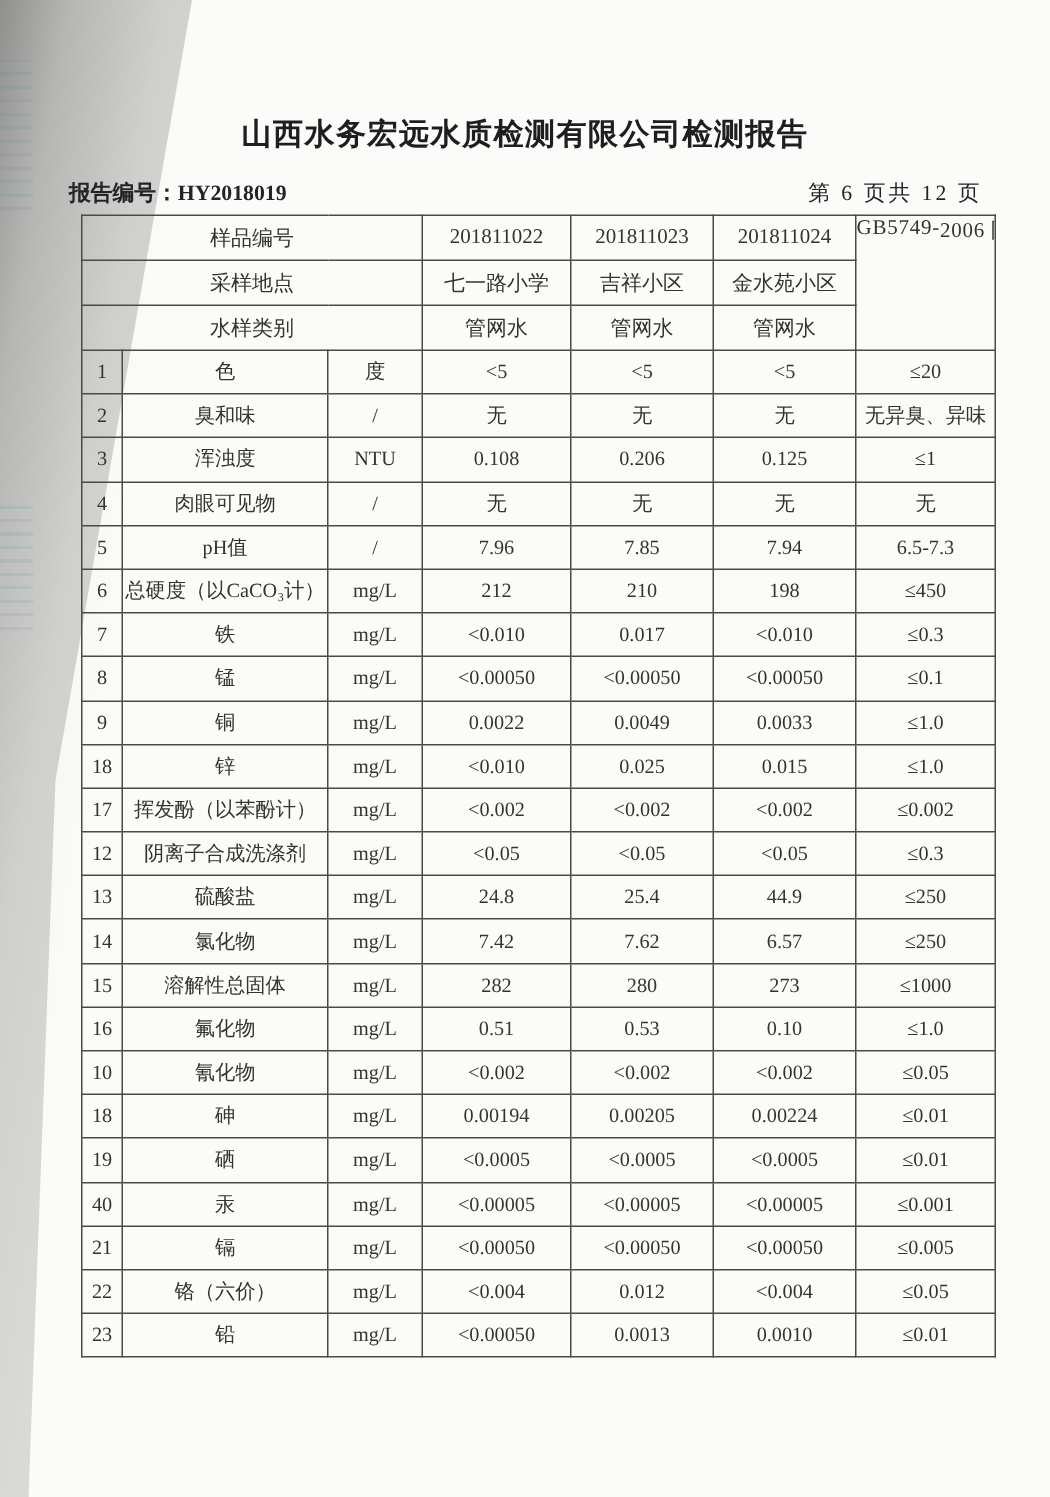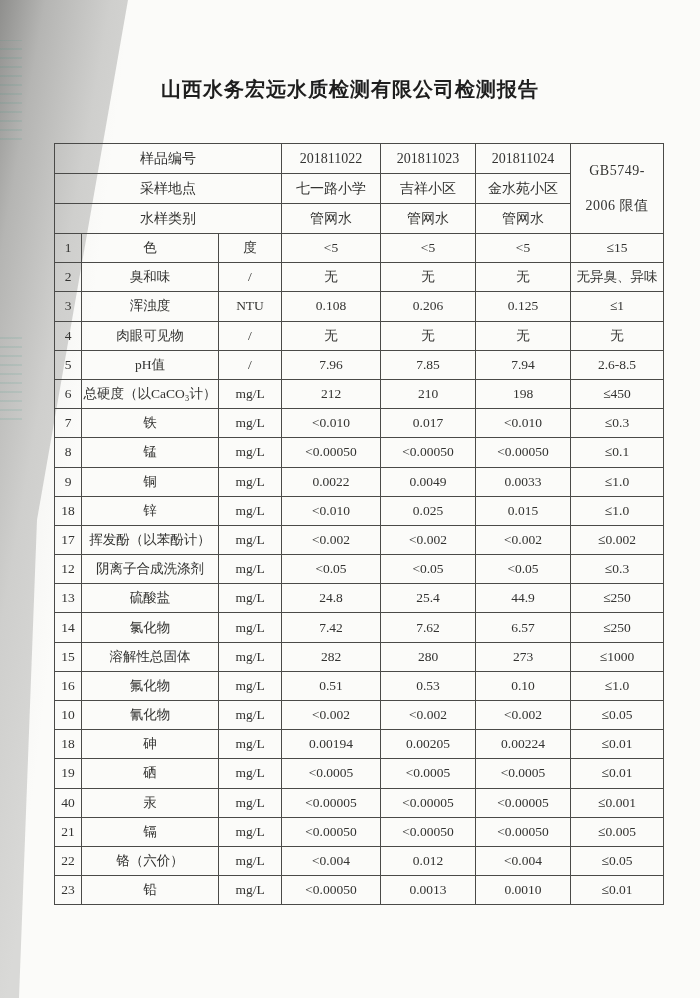--- a/index.html
+++ b/index.html
@@ -54,34 +54,38 @@
     padding: 0; white-space: nowrap; overflow: hidden;
   }
   tr.hdr td { height: 29px; font-size: 14px; }
   tr.body-row td { height: 28.2px; }
   td.c-name { text-align: left; padding-left: 8px; font-size: 13px; }
   td.c-no { font-size: 13px; color: #3a3a38; }
   td.c-unit { font-size: 13px; }
   td.c-limit { font-size: 13px; }
   td.limit-hdr { vertical-align: middle; }
   .limit-hdr-inner {
-    display: flex; flex-direction: column; justify-content: space-evenly;
+    display: flex; flex-direction: row; justify-content: space-evenly;
     height: 88px; font-size: 14px; letter-spacing: .5px;
   }
 </style>
 </head>
 <body>
 
 <div class="scan">
   <div class="artifact-a"></div>
   <div class="artifact-b"></div>
   <div class="paper"></div>
 
   <div class="title">山西水务宏远水质检测有限公司检测报告</div>
 
+  <div class="meta">
+    <div class="report-no"><span>报告编号：</span><span>HY2018019</span></div>
+    <div class="page-info">第 6 页共 12 页</div>
+  </div>
 
   <table class="report">
     <colgroup>
       <col style="width:27px">
         <col style="width:137px">
         <col style="width:63px">
       <col style="width:99px">
         <col style="width:95px">
         <col style="width:95px">
         <col style="width:93px">
@@ -113,21 +117,21 @@
       </tr>
     </tbody>
     <tbody>
         <tr class="body-row">
     <td class="c-no">1</td>
     <td class="c-name">色</td>
     <td class="c-unit">度</td>
     <td class="c-val">&lt;5</td>
     <td class="c-val">&lt;5</td>
     <td class="c-val">&lt;5</td>
-    <td class="c-limit">≤15</td>
+    <td class="c-limit">≤20</td>
   </tr>
         <tr class="body-row">
     <td class="c-no">2</td>
     <td class="c-name">臭和味</td>
     <td class="c-unit">/</td>
     <td class="c-val">无</td>
     <td class="c-val">无</td>
     <td class="c-val">无</td>
     <td class="c-limit">无异臭、异味</td>
   </tr>
@@ -149,21 +153,21 @@
     <td class="c-val">无</td>
     <td class="c-limit">无</td>
   </tr>
         <tr class="body-row">
     <td class="c-no">5</td>
     <td class="c-name">pH值</td>
     <td class="c-unit">/</td>
     <td class="c-val">7.96</td>
     <td class="c-val">7.85</td>
     <td class="c-val">7.94</td>
-    <td class="c-limit">2.6-8.5</td>
+    <td class="c-limit">6.5-7.3</td>
   </tr>
         <tr class="body-row">
     <td class="c-no">6</td>
     <td class="c-name">总硬度（以CaCO₃计）</td>
     <td class="c-unit">mg/L</td>
     <td class="c-val">212</td>
     <td class="c-val">210</td>
     <td class="c-val">198</td>
     <td class="c-limit">≤450</td>
   </tr>

